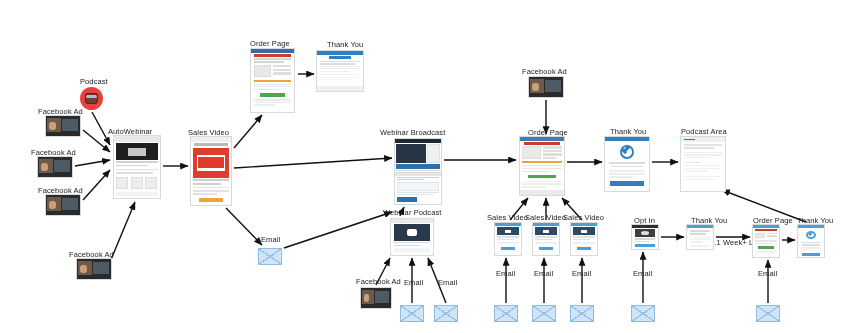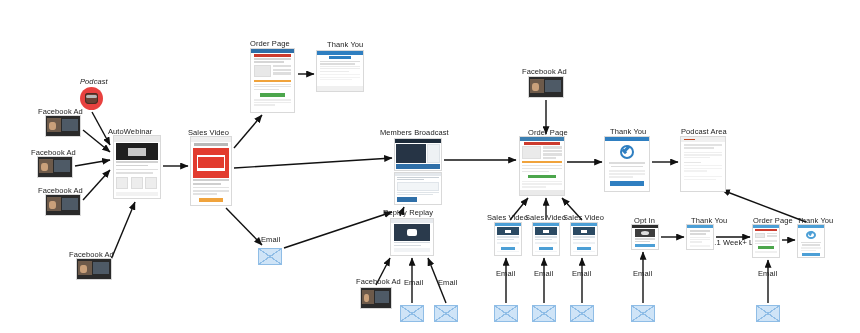--- a/index.html
+++ b/index.html
@@ -127,32 +127,32 @@
       <path d="M 643 303 L 643 252"></path>
       <path d="M 661 237 L 684 237"></path>
       <path d="M 716 237 L 750 237"></path>
       <path d="M 768 303 L 768 260"></path>
       <path d="M 782 240 L 795 240"></path>
       <path d="M 806 222 L 722 190"></path>
     </g>
 </svg>
 
 <div id="label-layer">
-    <div class="label" style="left: 80px; top: 77px; font-style: italic;">Podcast</div>
+    <div class="label" style="left: 80px; top: 77px;">Podcast</div>
     <div class="label" style="left: 38px; top: 107px;">Facebook Ad</div>
     <div class="label" style="left: 31px; top: 148px;">Facebook Ad</div>
     <div class="label" style="left: 38px; top: 186px;">Facebook Ad</div>
     <div class="label" style="left: 69px; top: 250px;">Facebook Ad</div>
     <div class="label" style="left: 108px; top: 127px;">AutoWebinar</div>
     <div class="label" style="left: 188px; top: 128px;">Sales Video</div>
     <div class="label" style="left: 250px; top: 39px;">Order Page</div>
     <div class="label" style="left: 327px; top: 40px;">Thank You</div>
     <div class="label" style="left: 261px; top: 235px;">Email</div>
-    <div class="label" style="left: 380px; top: 128px;">Members Broadcast</div>
-    <div class="label" style="left: 383px; top: 208px;">Replay Replay</div>
+    <div class="label" style="left: 380px; top: 128px;">Webinar Broadcast</div>
+    <div class="label" style="left: 383px; top: 208px;">Webinar Podcast</div>
     <div class="label" style="left: 356px; top: 277px;">Facebook Ad</div>
     <div class="label" style="left: 404px; top: 278px;">Email</div>
     <div class="label" style="left: 438px; top: 278px;">Email</div>
     <div class="label" style="left: 522px; top: 67px;">Facebook Ad</div>
     <div class="label" style="left: 528px; top: 128px;">Order Page</div>
     <div class="label" style="left: 610px; top: 127px;">Thank You</div>
     <div class="label" style="left: 681px; top: 127px;">Podcast Area</div>
     <div class="label" style="left: 487px; top: 213px;">Sales Video</div>
     <div class="label" style="left: 525px; top: 213px;">Sales Video</div>
     <div class="label" style="left: 563px; top: 213px;">Sales Video</div>

